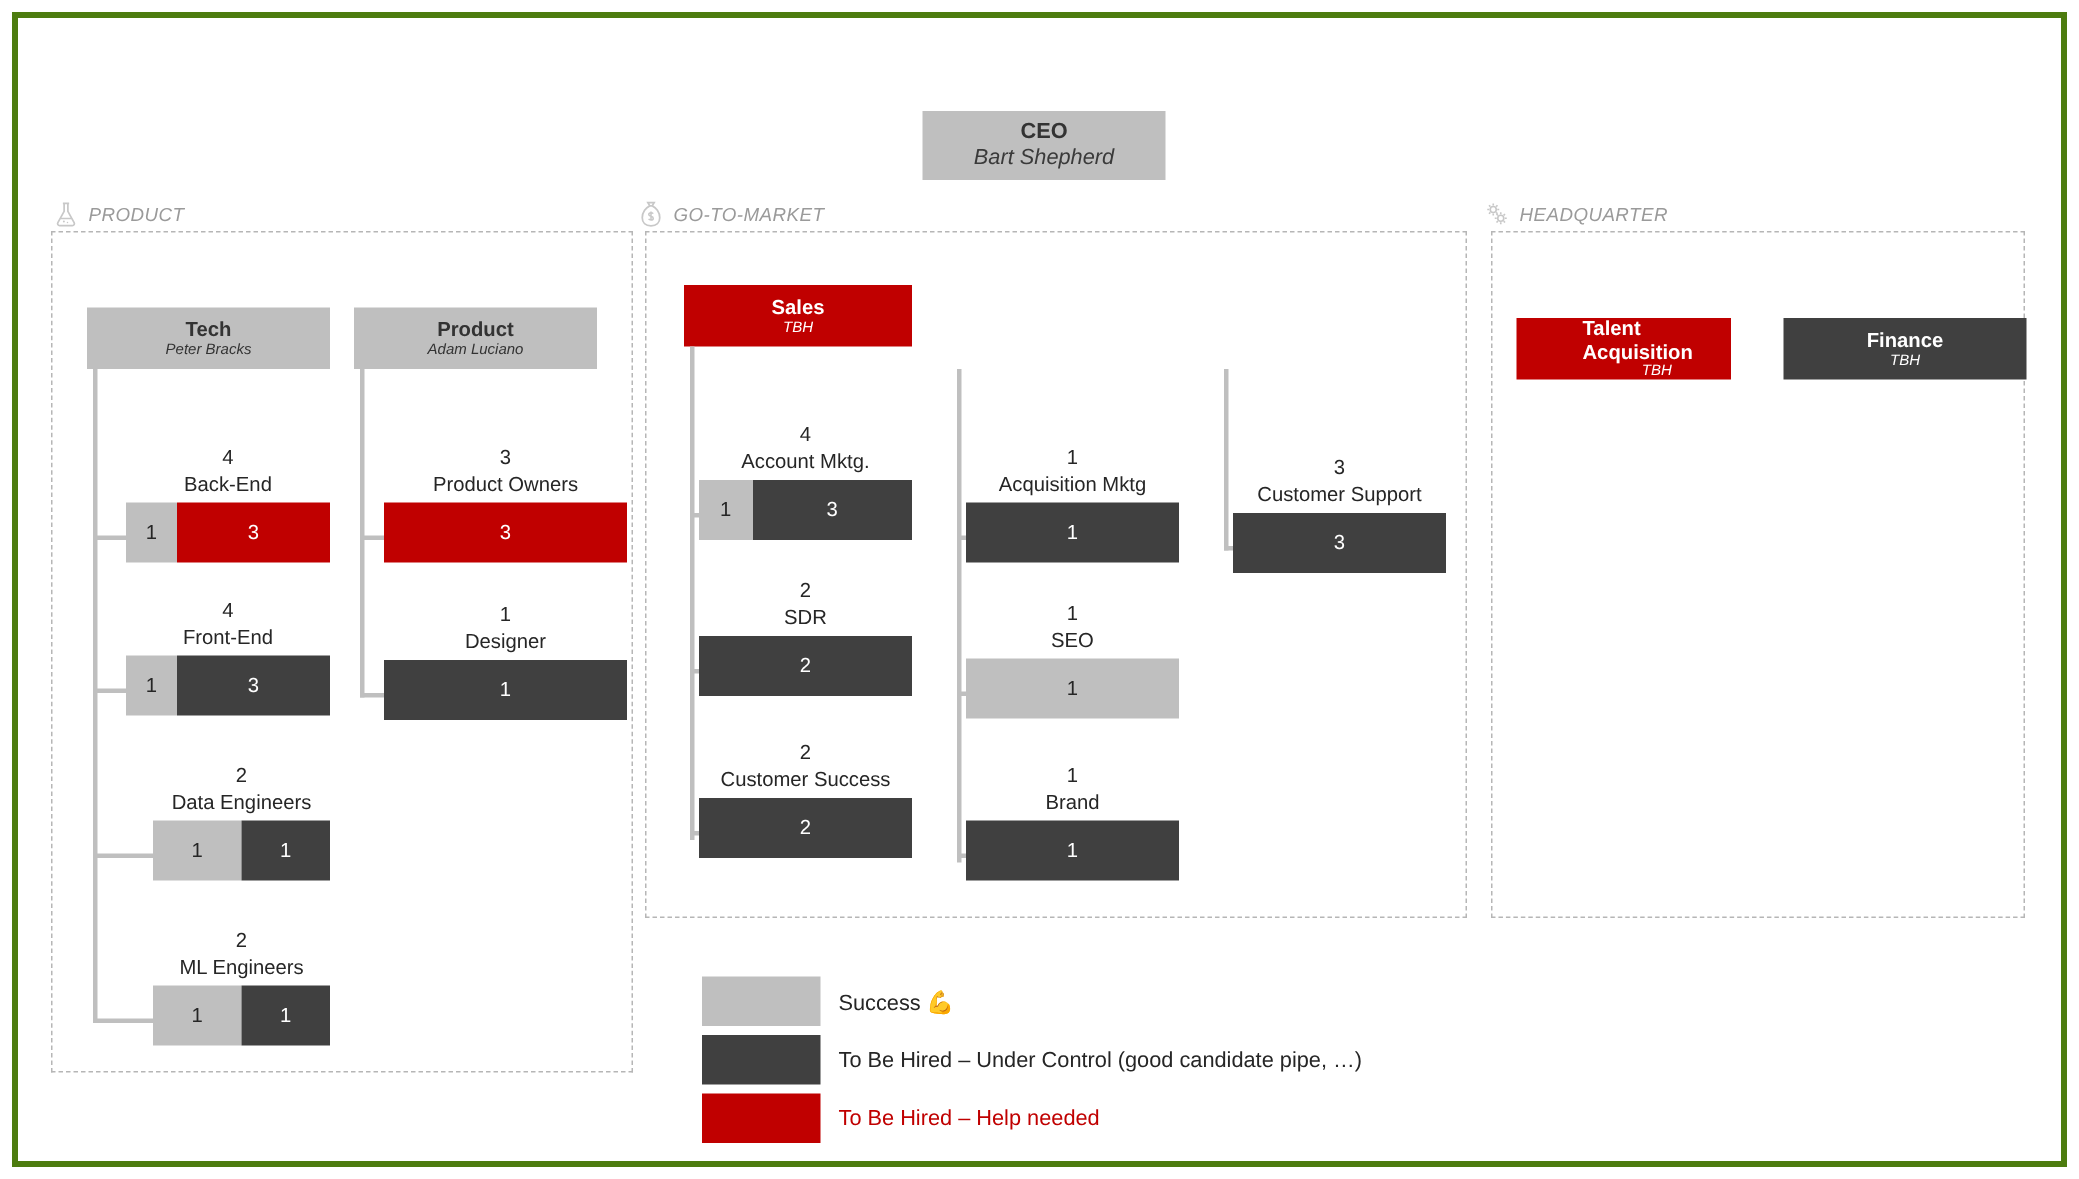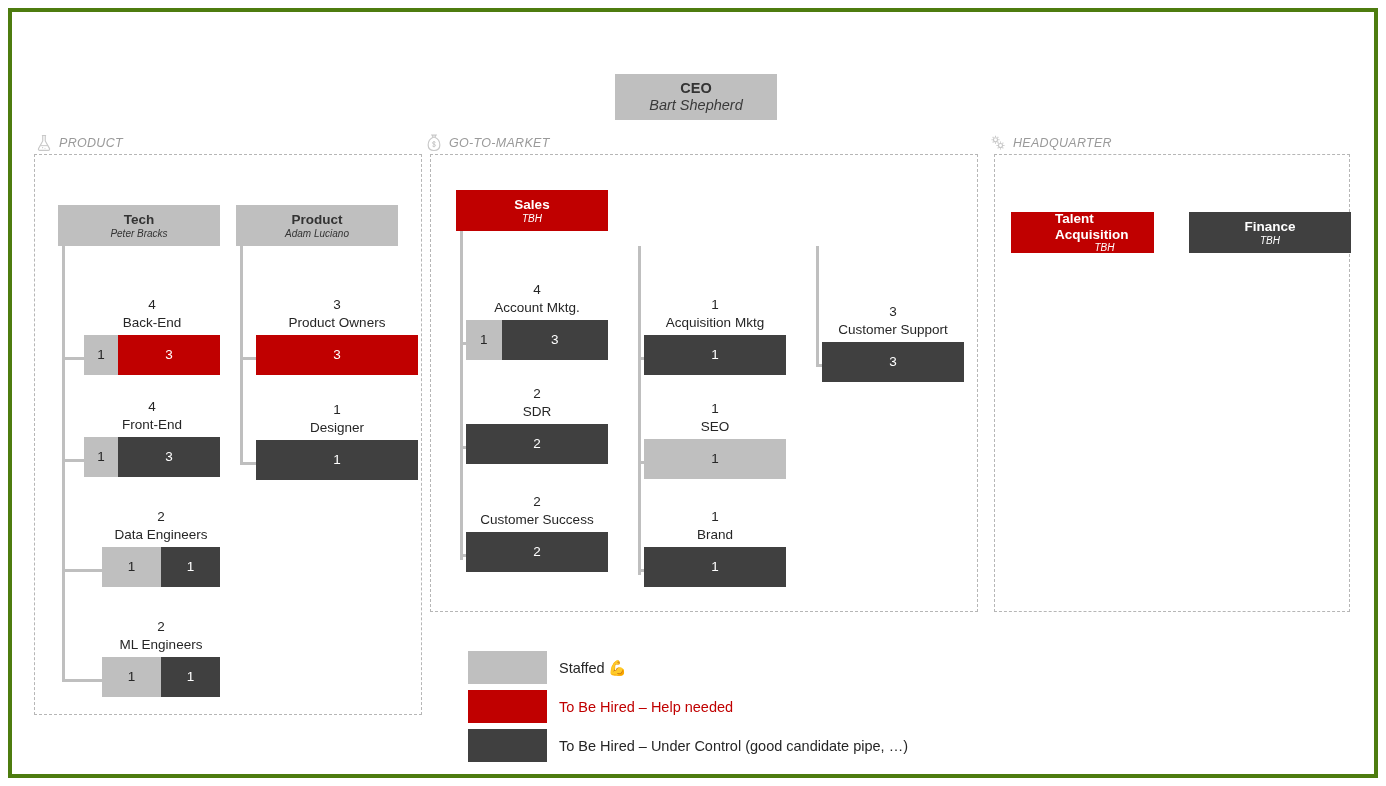--- a/index.html
+++ b/index.html
@@ -352,26 +352,26 @@
     <div class="dept-head dark" style="width:162px;">
       <div class="d-title">Finance</div>
       <div class="d-name">TBH</div>
     </div>
   </div>
 
   <div class="legend">
     <div class="legend-row">
       <div class="legend-swatch staffed"></div>
       <div class="legend-text">
-        <span>Staffed</span><span class="muscle">💪</span>
-      </div>
+        <span>Success</span><span class="muscle">💪</span>
+      </div>
+    </div>
+    <div class="legend-row">
+      <div class="legend-swatch tbh"></div>
+      <div class="legend-text">To Be Hired – Under Control (good candidate pipe, …)</div>
     </div>
     <div class="legend-row">
       <div class="legend-swatch help"></div>
       <div class="legend-text help">To Be Hired – Help needed</div>
     </div>
-    <div class="legend-row">
-      <div class="legend-swatch tbh"></div>
-      <div class="legend-text">To Be Hired – Under Control (good candidate pipe, …)</div>
-    </div>
   </div>
 
 </div>
 
 </body></html>

